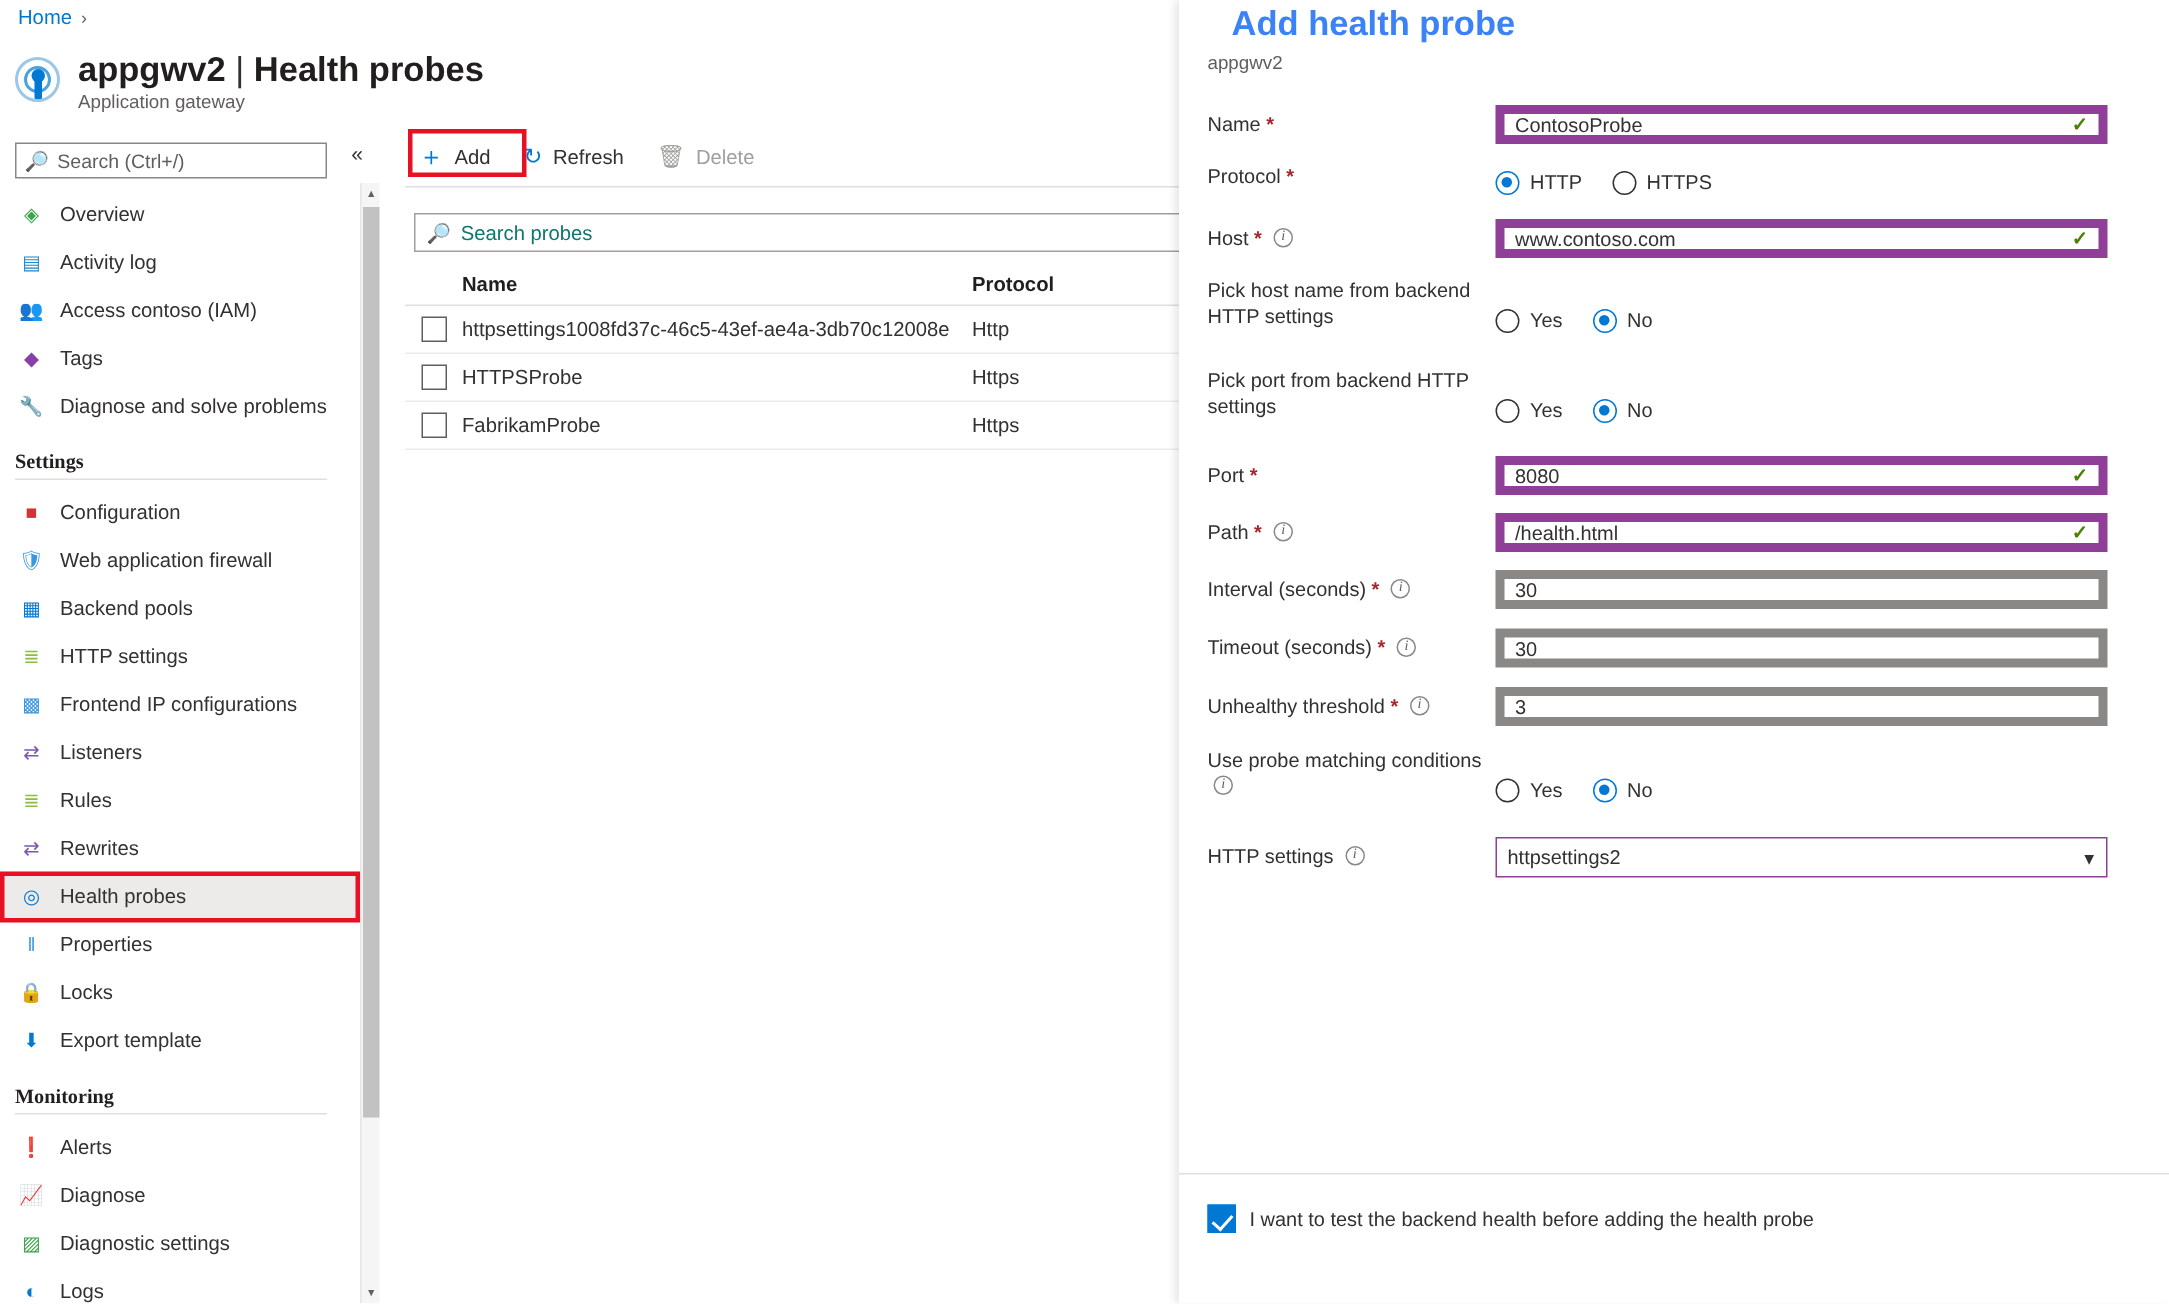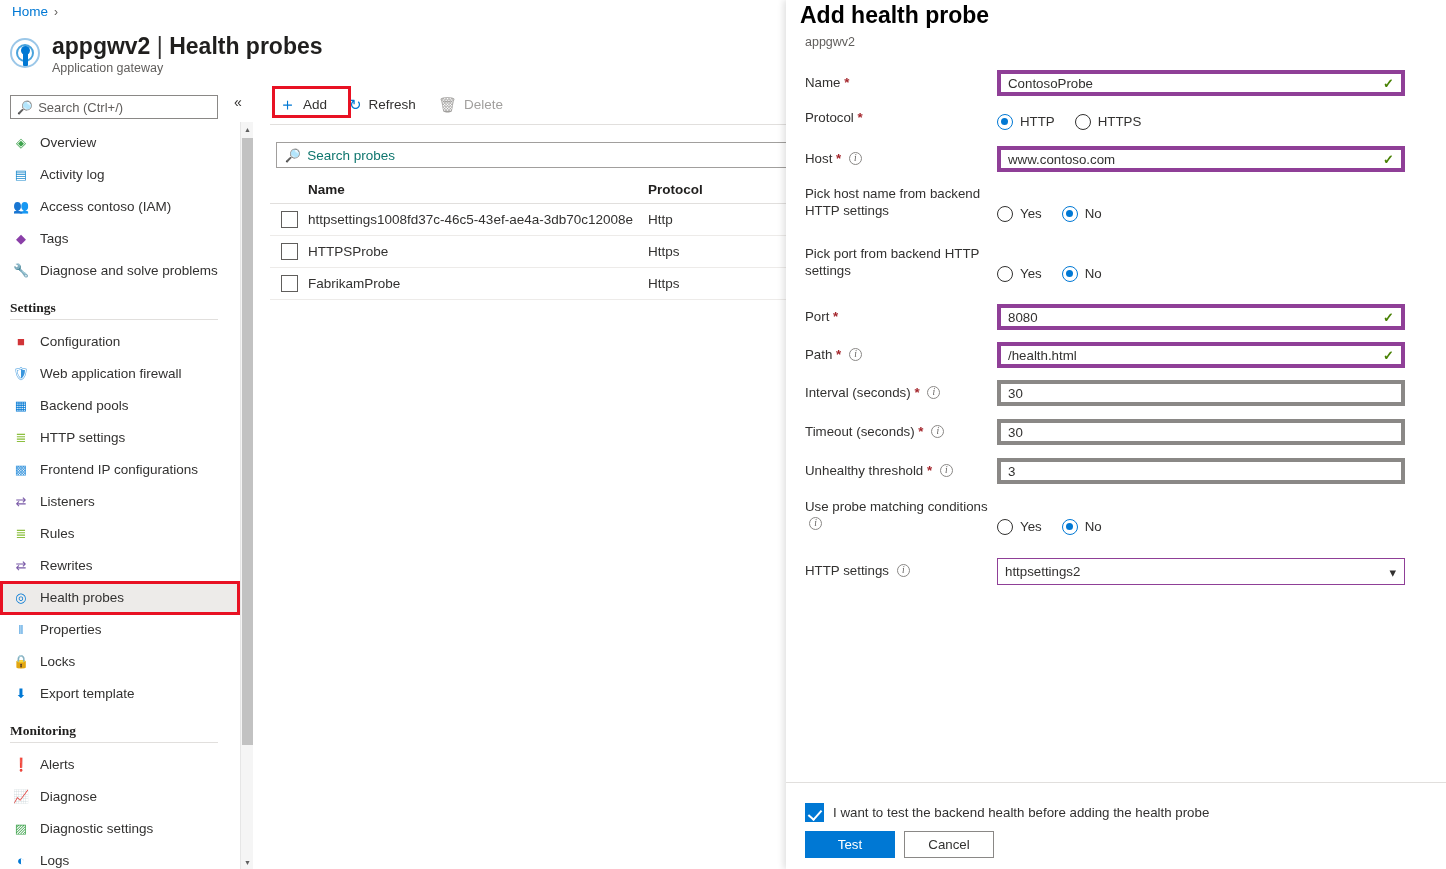--- a/index.html
+++ b/index.html
@@ -298,24 +298,24 @@
   
   .panel {
     position: absolute;
     left: 786px; top: 0;
     width: 660px; height: 869px;
     background: #ffffff;
     box-shadow: -3px 0 6px rgba(0,0,0,0.11);
   }
   .panel-title {
     position: absolute;
-    left: 14px; top: 2px;
+    left: 35px; top: 2px;
     font-size: 23px;
     font-weight: 600;
-    color: #000000;
+    color: #3b82f6;
   }
   .panel-sub {
     position: absolute;
     left: 19px; top: 35px;
     font-size: 12.5px;
     color: #605e5c;
   }
 
   .form {
     position: absolute;
@@ -354,21 +354,21 @@
     position: relative;
     top: -1px;
     cursor: pointer;
   }
   .fctl { flex: 1; min-width: 0; }
 
   .tbox {
     position: relative;
     width: 408px;
     height: 26px;
-    border: 4px solid #15803d;
+    border: 6px solid #15803d;
     background: #fff;
     display: flex;
     align-items: center;
     padding: 0 26px 0 7px;
     font-size: 13.3px;
     color: #323130;
   }
   .tbox.valid { border-color: #8f3f97; }
   .tbox .ok {
     position: absolute;
@@ -871,19 +871,15 @@
 
     </div>
 
     <div class="panel-foot-line"></div>
 
     <div class="foot-check">
       <span class="cbox"></span>
       <span class="lbl">I want to test the backend health before adding the health probe</span>
     </div>
 
-    <div class="foot-wrap">
-      <button class="btn-primary">Test</button>
-      <button class="btn-default">Cancel</button>
-    </div>
   </div>
 
 </div>
 
 </body></html>

